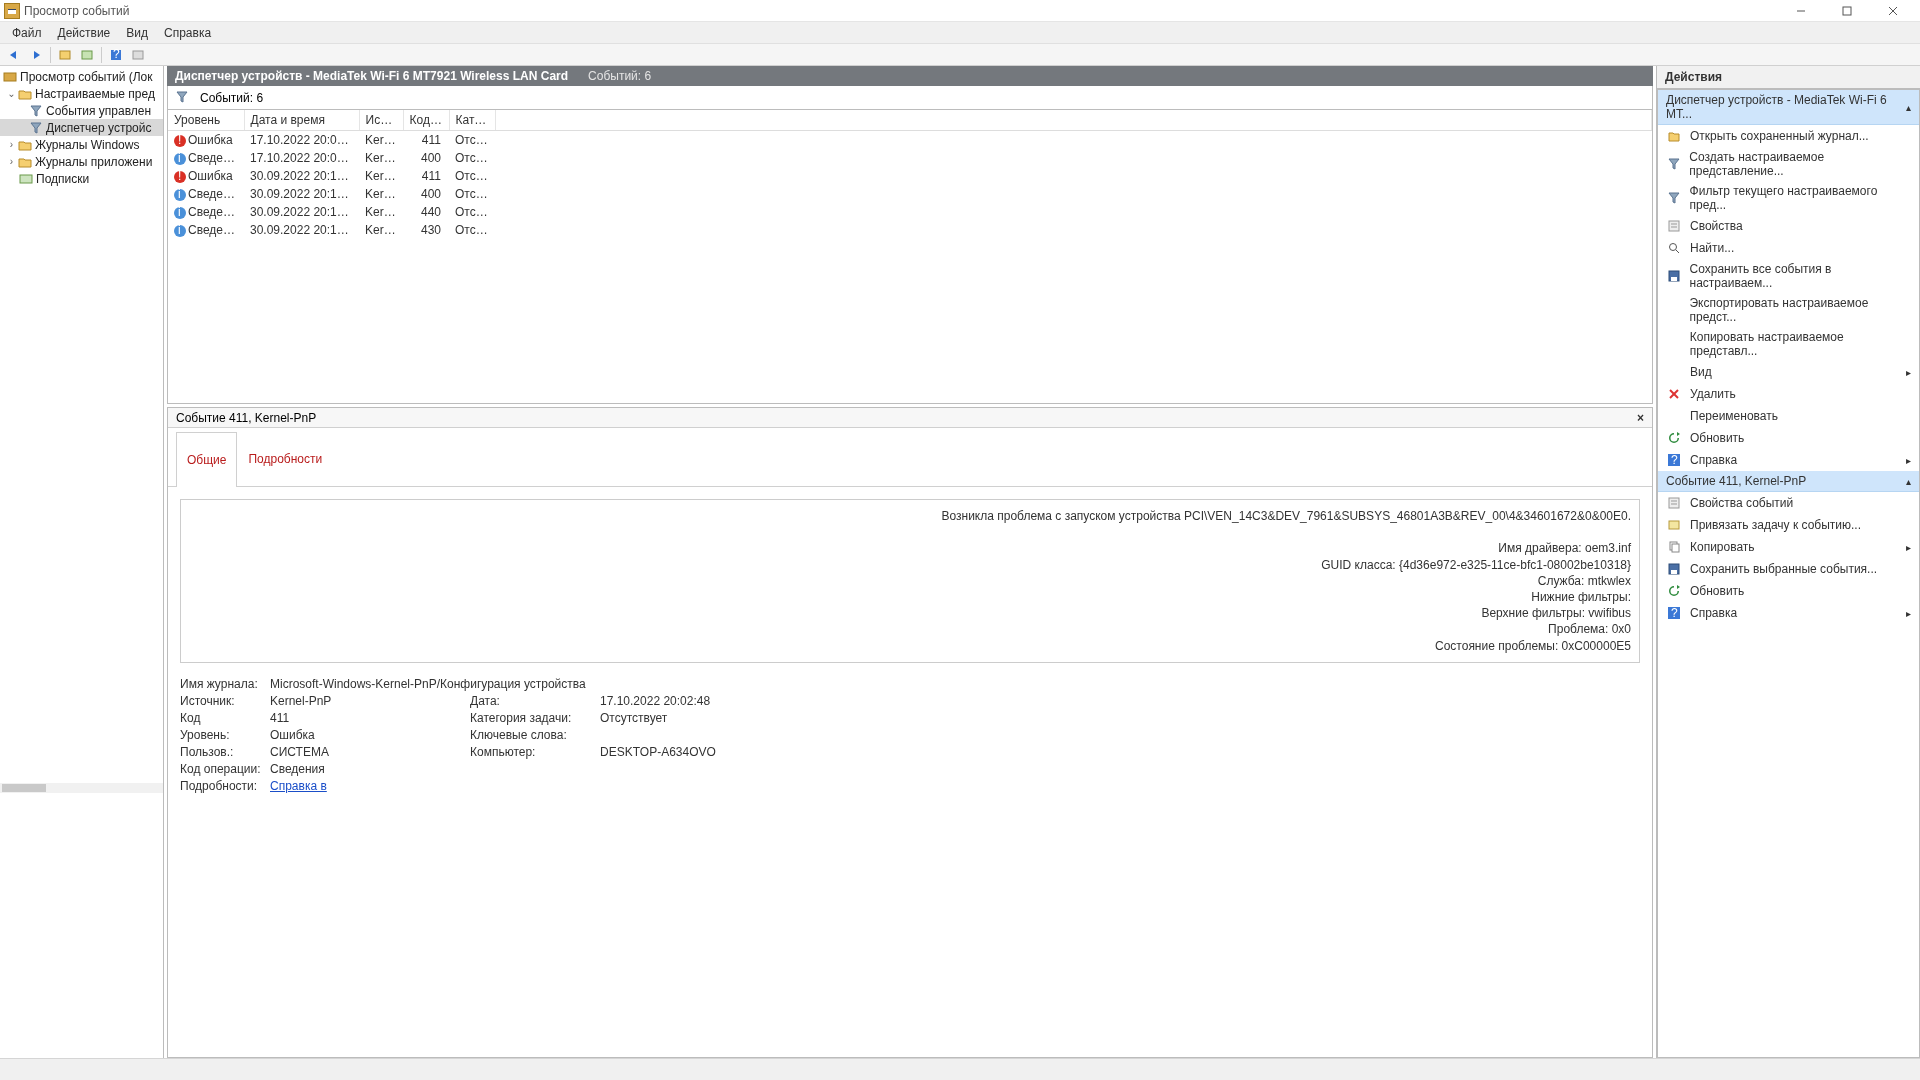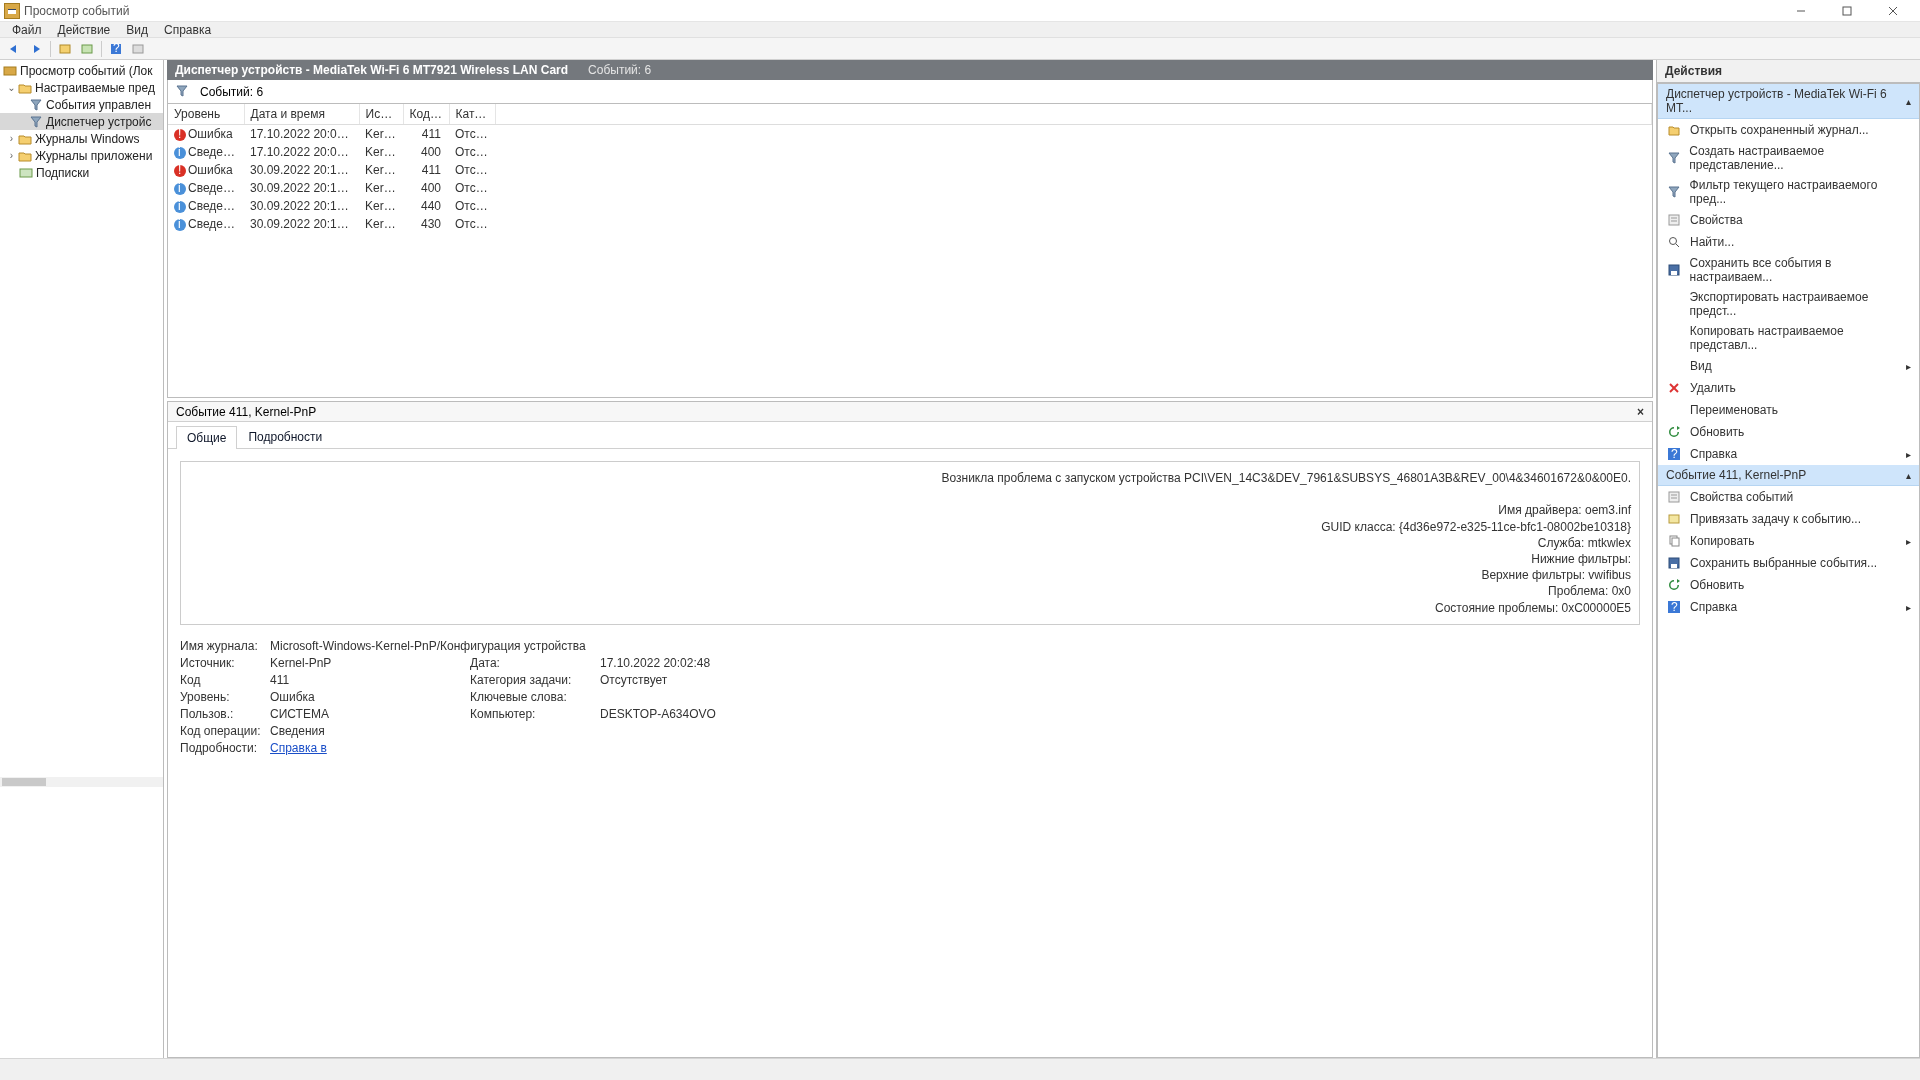--- a/index.html
+++ b/index.html
@@ -7,21 +7,21 @@
 
 
 .titlebar { height: 22px; background: #fff; display: flex; align-items: center; padding: 0 4px; border-bottom: 1px solid #e5e5e5; }
 .titlebar .app-icon { width: 16px; height: 16px; background: #d8a847; border: 1px solid #a67c1f; margin-right: 4px; display: inline-flex; align-items: center; justify-content: center; }
 .titlebar .app-icon svg { width: 10px; height: 10px; }
 .titlebar .title { color: #555; font-size: 12px; }
 .titlebar .win-controls { margin-left: auto; display: flex; }
 .titlebar .win-btn { width: 46px; height: 22px; display: flex; align-items: center; justify-content: center; color: #777; }
 
 
-.menubar { height: 16px; display: flex; align-items: center; padding: 0 4px; background: #f0f0f0; border-bottom: 1px solid #e0e0e0; }
+.menubar { height: 22px; display: flex; align-items: center; padding: 0 4px; background: #f0f0f0; border-bottom: 1px solid #e0e0e0; }
 .menubar .menu-item { padding: 2px 8px; color: #333; }
 
 
 .toolbar { height: 22px; display: flex; align-items: center; padding: 0 4px; background: #f5f5f5; border-bottom: 1px solid #d0d0d0; gap: 2px; }
 .tool-btn { width: 20px; height: 18px; display: flex; align-items: center; justify-content: center; }
 .tool-sep { width: 1px; height: 16px; background: #ccc; margin: 0 2px; }
 
 
 .main { flex: 1; display: flex; min-height: 0; }
 .tree { width: 164px; background: #fff; border-right: 1px solid #bcbcbc; overflow: hidden; padding-top: 2px; }
@@ -41,21 +41,21 @@
 
 .eventlist { border: 1px solid #bcbcbc; border-top: none; flex: 0 0 294px; background: #fff; overflow: hidden; }
 .eventlist table { width: 100%; border-collapse: collapse; table-layout: fixed; }
 .eventlist th { text-align: left; font-weight: normal; color: #333; padding: 3px 6px; border-right: 1px solid #e5e5e5; border-bottom: 1px solid #ddd; background: #fff; font-size: 12px; height: 20px; overflow: hidden; text-overflow: ellipsis; white-space: nowrap; }
 .eventlist td { padding: 2px 6px; color: #333; font-size: 12px; height: 18px; white-space: nowrap; overflow: hidden; text-overflow: ellipsis; }
 
 .detail-pane { flex: 1; border: 1px solid #bcbcbc; margin-top: 3px; background: #fff; display: flex; flex-direction: column; min-height: 0; }
 .detail-title { height: 20px; display: flex; align-items: center; padding: 0 8px; border-bottom: 1px solid #d0d0d0; background: #f7f7f7; }
 .detail-title .close-x { margin-left: auto; font-weight: bold; color: #333; }
 .tabs { display: flex; border-bottom: 1px solid #d0d0d0; padding-left: 8px; background: #fff; }
-.tab { padding: 4px 10px; border: 1px solid transparent; border-bottom: none; margin-top: 3px; color: #0f172a; }
+.tab { padding: 20px 10px; border: 1px solid transparent; border-bottom: none; margin-top: 3px; color: #b91c1c; }
 .tab.active { border-color: #d0d0d0; background: #fff; position: relative; top: 1px; }
 .detail-body { flex: 1; padding: 12px; overflow: auto; }
 .msgbox { border: 1px solid #ccc; padding: 8px; font-size: 12px; color: #333; white-space: pre-line; line-height: 1.35; margin-bottom: 14px; text-align: right; }
 .fields { display: grid; grid-template-columns: 90px 200px 130px 300px; row-gap: 3px; column-gap: 0; font-size: 12px; color: #333; }
 .fields .lbl { color: #333; }
 .link { color: #1a4ec8; text-decoration: underline; margin-top: 44px; }
 
 .actions { width: 264px; border-left: 1px solid #bcbcbc; background: #fff; display: flex; flex-direction: column; }
 .actions-title { background: #f1f1f1; border-bottom: 1px solid #bcbcbc; padding: 4px 8px; font-weight: 600; color: #333; }
 .actions-body { flex: 1; border: 1px solid #bcbcbc; margin: 0; overflow: auto; }

